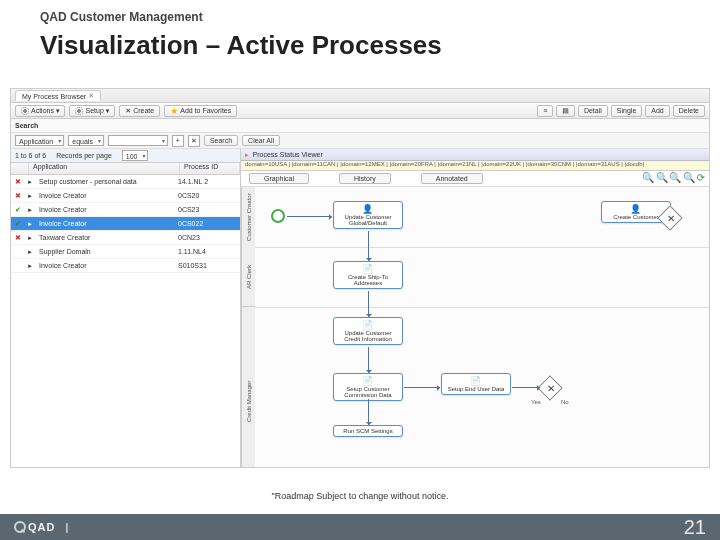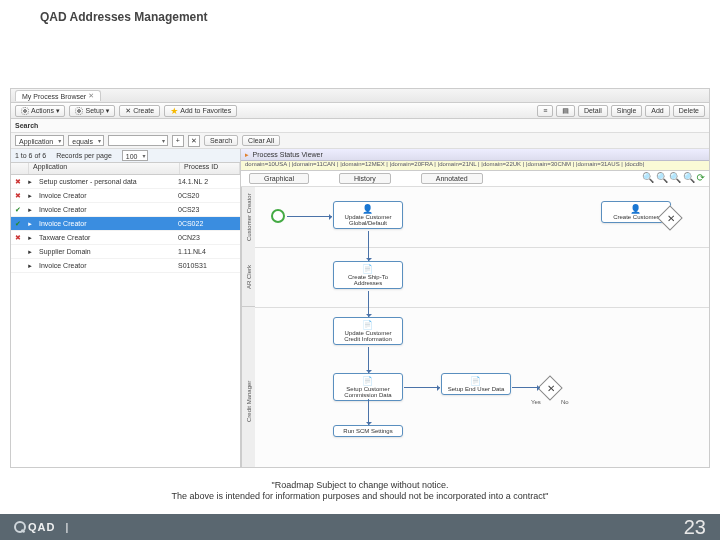--- a/index.html
+++ b/index.html
@@ -66,21 +66,22 @@
   .footer-bar .q { font-family: Arial; font-weight: bold; letter-spacing: 1px; margin-right: 4px; opacity: .9; }
   .footer-bar .pg { margin-left: auto; font-size: 20px; color: #e8e8e8; }
   .q-logo { display:inline-flex; align-items:center; gap:2px; }
   .q-logo .circ { width:12px; height:12px; border:2px solid #cfd6db; border-radius:50%; position:relative; }
   .q-logo .circ::after { content:""; position:absolute; width:4px; height:2px; background:#cfd6db; bottom:-1px; right:-1px; transform:rotate(40deg); }
 </style>
 </head>
 <body>
 
 <div class="slide-header">
-  <div class="module-title">QAD Addresses Management</div>
+  <div class="module-title">QAD Customer Management</div>
+  <div class="slide-title">Visualization – Active Processes</div>
 </div>
 
 <div class="app-frame">
   <div class="tab-bar">
     <div class="tab">
       <span>My Process Browser</span>
       <span class="close-x">✕</span>
     </div>
   </div>
   <div class="toolbar">
@@ -235,23 +236,22 @@
 
         <div class="arrow v d" style="top:212px; left:127px; height:26px"></div>
         <div class="node" style="top:238px; left:92px"><span>Run SCM Settings</span></div>
       </div>
     </div>
   </div>
 </div>
 
 <div class="footer-disclaimer">
   <div>"Roadmap Subject to change without notice.</div>
-  <div>The above is intended for information purposes and should not be incorporated into a contract"</div>
 </div>
 
 <div class="footer-bar">
   <span class="q-logo">
       <span class="circ"></span>
       <span class="q">QAD</span>
     </span>
   <span style="margin:0 6px">|</span>
-  <span class="pg">23</span>
+  <span class="pg">21</span>
 </div>
 
 </body></html>

